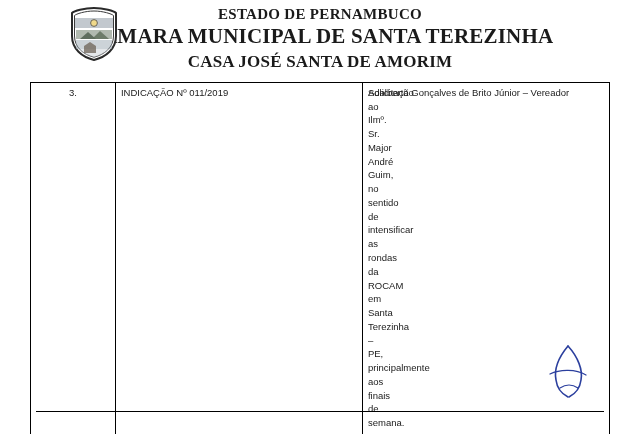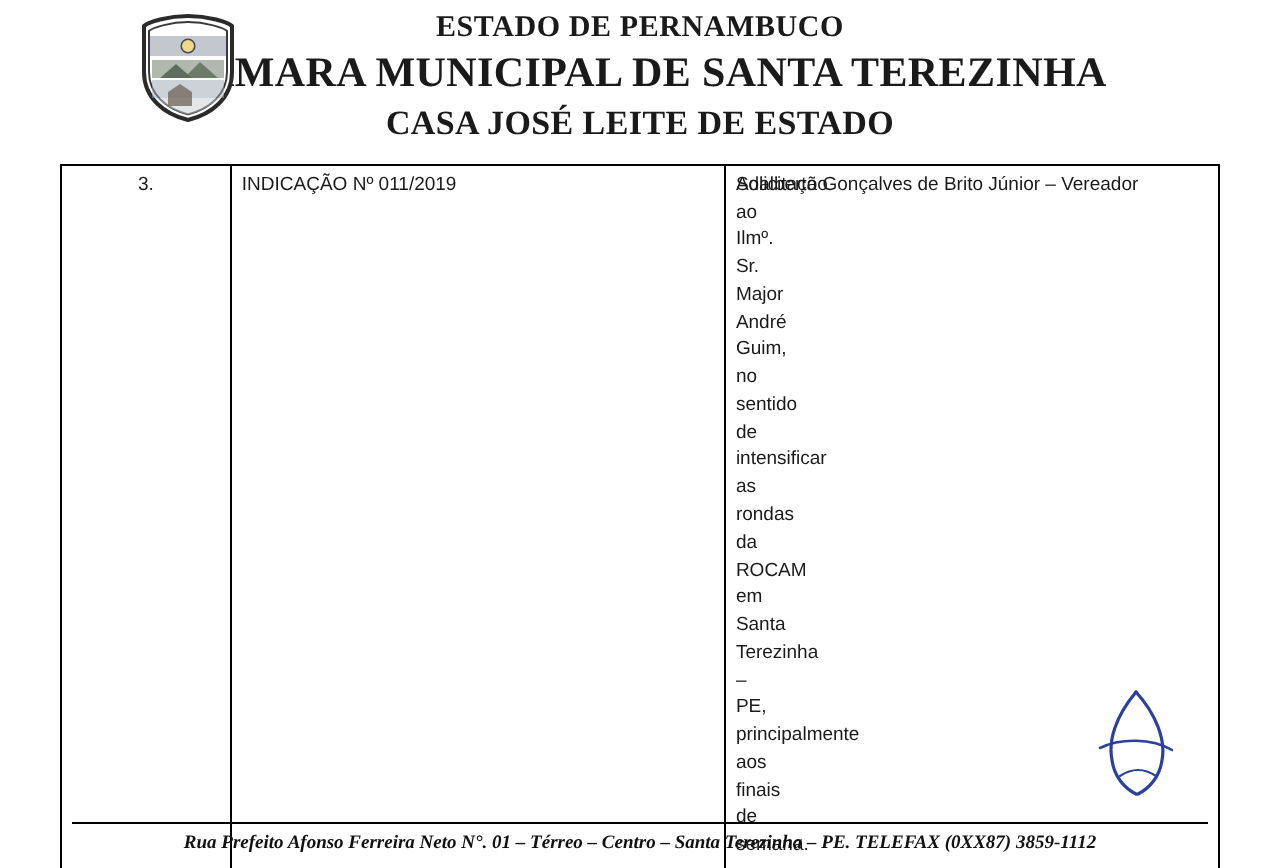--- a/index.html
+++ b/index.html
@@ -134,21 +134,21 @@
         <path d="M12 33 L20 26 L28 33 Z" fill="#4b5a4a" opacity="0.8"></path>
         <path d="M24 33 L32 25 L41 33 Z" fill="#5d6c58" opacity="0.8"></path>
         <path d="M8 34 L44 34 L44 43 L8 43 Z" fill="#9aa7b2" opacity="0.5"></path>
         <path d="M10 43 C16 48 22 50.5 26 51.2 C30 50.5 36 48 42 43 Z" fill="#c9cfd6" opacity="0.5"></path>
         <path d="M16 40 L22 36 L28 40 L28 47 L16 47 Z" fill="#6d6357" opacity="0.75"></path>
       </svg>
     </div>
 
     <div class="doc-line-1">ESTADO DE PERNAMBUCO</div>
     <div class="doc-line-2">CÂMARA MUNICIPAL DE SANTA TEREZINHA</div>
-    <div class="doc-line-3">CASA JOSÉ LEITE DE ESTADO</div>
+    <div class="doc-line-3">CASA JOSÉ SANTA DE AMORIM</div>
   </div>
 
   <table class="doc-table">
     <colgroup>
       <col class="col-num">
       <col class="col-ind">
       <col class="col-desc">
       <col class="col-author">
     </colgroup>
     <tbody>
@@ -166,15 +166,14 @@
   <div class="signature">
     <svg width="58" height="56" viewBox="0 0 58 56" xmlns="http://www.w3.org/2000/svg">
       <path d="M30 2 C20 14 16 26 18 36 C19 44 24 50 30 53" fill="none" stroke="#2b3f9e" stroke-width="1.6" stroke-linecap="round"></path>
       <path d="M30 2 C40 13 45 26 43 36 C42 44 37 50 31 53" fill="none" stroke="#2b3f9e" stroke-width="1.6" stroke-linecap="round"></path>
       <path d="M12 30 C22 25 38 25 48 31" fill="none" stroke="#2b3f9e" stroke-width="1.3" stroke-linecap="round"></path>
       <path d="M22 44 C28 40 34 40 40 44" fill="none" stroke="#2b3f9e" stroke-width="1.1" stroke-linecap="round"></path>
     </svg>
   </div>
 
   <div class="footer-rule"></div>
-  <div class="footer">Rua Prefeito Afonso Ferreira Neto N°. 01 – Térreo – Centro – Santa Terezinha – PE. TELEFAX (0XX87) 3859-1112</div>
 
 </div>
 
 </body></html>

